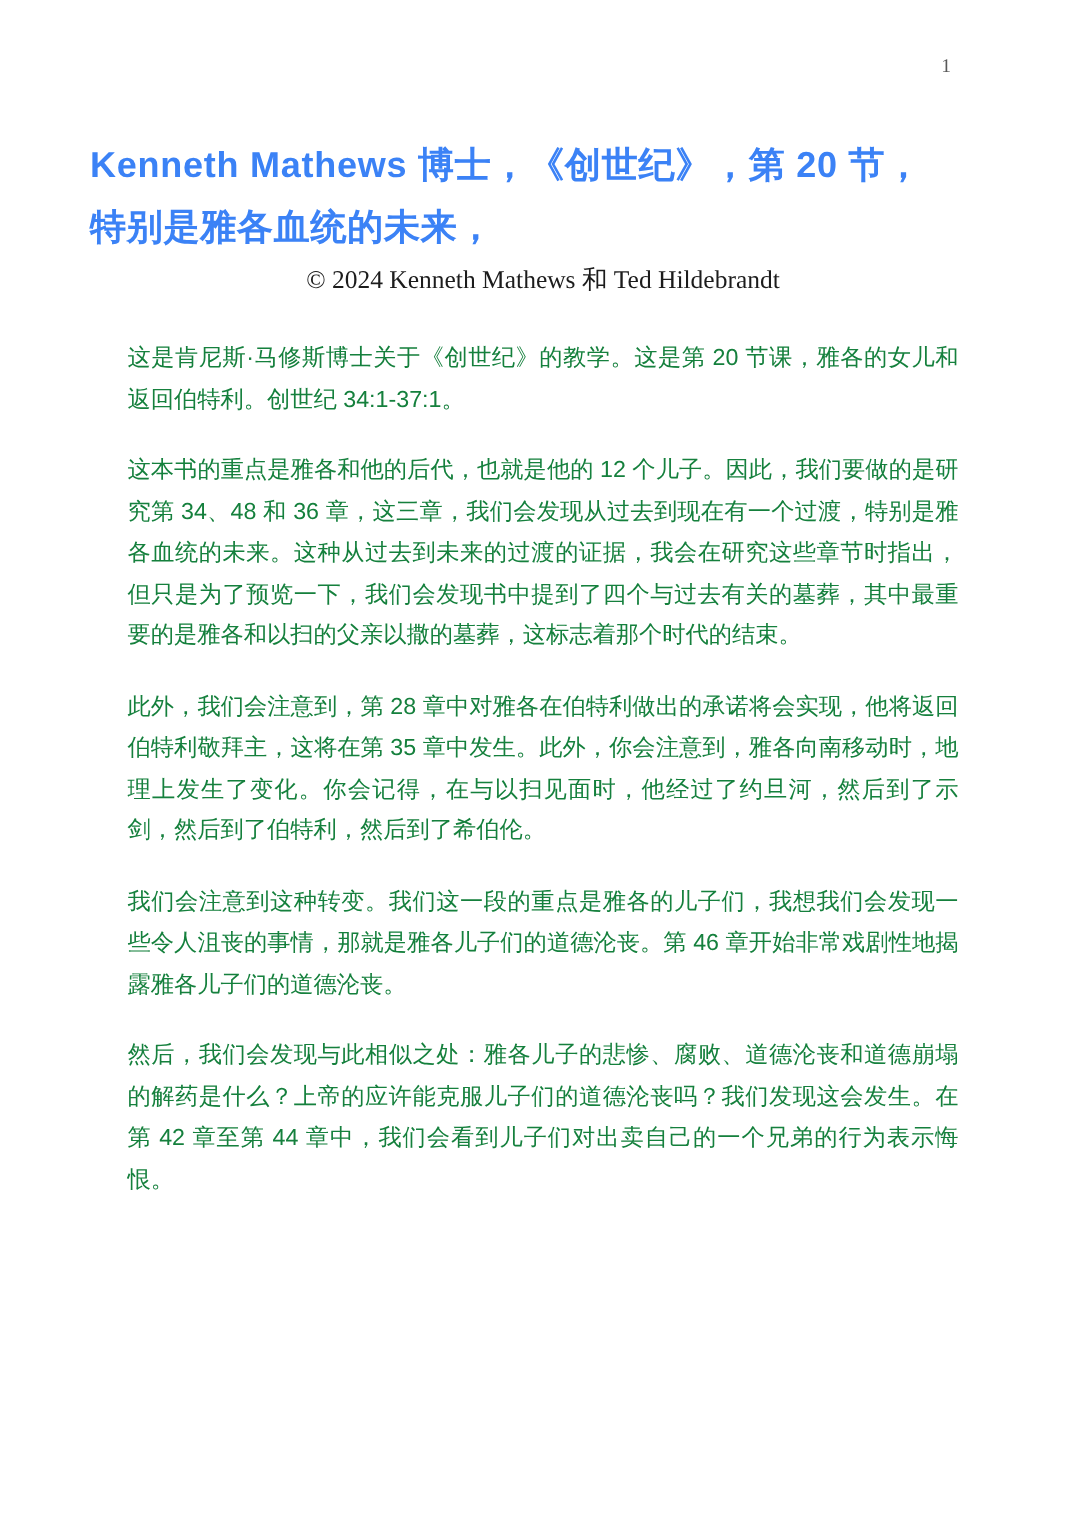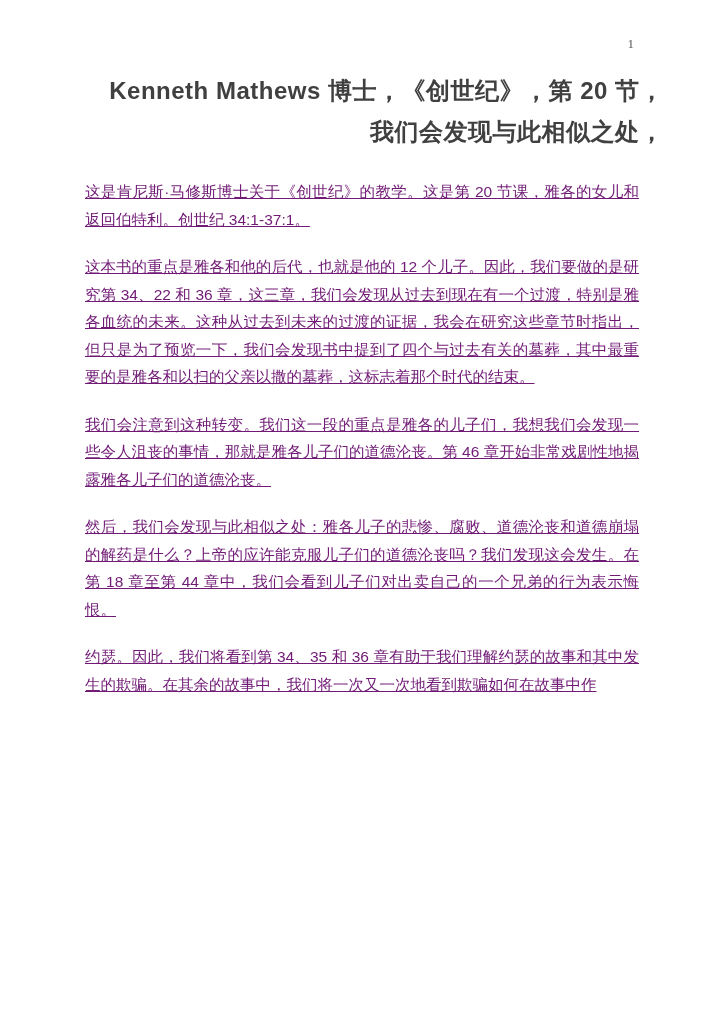--- a/index.html
+++ b/index.html
@@ -18,43 +18,42 @@
   .page-number {
     position: absolute;
     top: 36px;
     right: 90px;
     font-family: "Liberation Serif", "DejaVu Serif", serif;
     font-size: 13px;
     color: #595959;
   }
   .title-block {
     margin: 0 60px;
-    padding-top: 70px;
-    text-align: right;
-    color: #404040;
+    padding-top: 90px;
+    text-align: left;
+    color: #3b82f6;
   }
   .title-line {
     font-weight: 700;
     font-size: 24px;
     line-height: 41px;
     letter-spacing: 0.5px;
   }
   .copyright-line {
     margin-top: 3px;
     text-align: center;
     font-family: "Liberation Serif", "DejaVu Serif", serif;
     font-weight: 400;
     font-size: 17px;
     line-height: 24px;
     color: #1c1c1c;
   }
   .content {
     margin: 26px 85px 16px 85px;
-    color: #701a75;
-    text-decoration: underline;
+    color: #15803d;
   }
   .para {
     margin: 0 0 20px 0;
     font-size: 15.5px;
     line-height: 27.5px;
     text-align: justify;
     text-justify: inter-ideograph;
     word-break: break-all;
   }
   .para:last-child {
@@ -63,25 +62,26 @@
 </style>
 </head>
 <body>
 
 <div class="page">
 
   <div class="page-number">1</div>
 
   <div class="title-block">
     <div class="title-line">Kenneth Mathews 博士，《创世纪》，第 20 节，</div>
-    <div class="title-line">我们会发现与此相似之处，</div>
+    <div class="title-line">特别是雅各血统的未来，</div>
   </div>
 
+  <div class="copyright-line">© 2024 Kenneth Mathews 和 Ted Hildebrandt</div>
 
   <div class="content">
     <p class="para">这是肯尼斯·马修斯博士关于《创世纪》的教学。这是第 20 节课，雅各的女儿和返回伯特利。创世纪 34:1-37:1。</p>
-    <p class="para">这本书的重点是雅各和他的后代，也就是他的 12 个儿子。因此，我们要做的是研究第 34、22 和 36 章，这三章，我们会发现从过去到现在有一个过渡，特别是雅各血统的未来。这种从过去到未来的过渡的证据，我会在研究这些章节时指出，但只是为了预览一下，我们会发现书中提到了四个与过去有关的墓葬，其中最重要的是雅各和以扫的父亲以撒的墓葬，这标志着那个时代的结束。</p>
+    <p class="para">这本书的重点是雅各和他的后代，也就是他的 12 个儿子。因此，我们要做的是研究第 34、48 和 36 章，这三章，我们会发现从过去到现在有一个过渡，特别是雅各血统的未来。这种从过去到未来的过渡的证据，我会在研究这些章节时指出，但只是为了预览一下，我们会发现书中提到了四个与过去有关的墓葬，其中最重要的是雅各和以扫的父亲以撒的墓葬，这标志着那个时代的结束。</p>
+    <p class="para">此外，我们会注意到，第 28 章中对雅各在伯特利做出的承诺将会实现，他将返回伯特利敬拜主，这将在第 35 章中发生。此外，你会注意到，雅各向南移动时，地理上发生了变化。你会记得，在与以扫见面时，他经过了约旦河，然后到了示剑，然后到了伯特利，然后到了希伯伦。</p>
     <p class="para">我们会注意到这种转变。我们这一段的重点是雅各的儿子们，我想我们会发现一些令人沮丧的事情，那就是雅各儿子们的道德沦丧。第 46 章开始非常戏剧性地揭露雅各儿子们的道德沦丧。</p>
-    <p class="para">然后，我们会发现与此相似之处：雅各儿子的悲惨、腐败、道德沦丧和道德崩塌的解药是什么？上帝的应许能克服儿子们的道德沦丧吗？我们发现这会发生。在第 18 章至第 44 章中，我们会看到儿子们对出卖自己的一个兄弟的行为表示悔恨。</p>
-    <p class="para">约瑟。因此，我们将看到第 34、35 和 36 章有助于我们理解约瑟的故事和其中发生的欺骗。在其余的故事中，我们将一次又一次地看到欺骗如何在故事中作</p>
+    <p class="para">然后，我们会发现与此相似之处：雅各儿子的悲惨、腐败、道德沦丧和道德崩塌的解药是什么？上帝的应许能克服儿子们的道德沦丧吗？我们发现这会发生。在第 42 章至第 44 章中，我们会看到儿子们对出卖自己的一个兄弟的行为表示悔恨。</p>
   </div>
 
 </div>
 
 </body></html>

